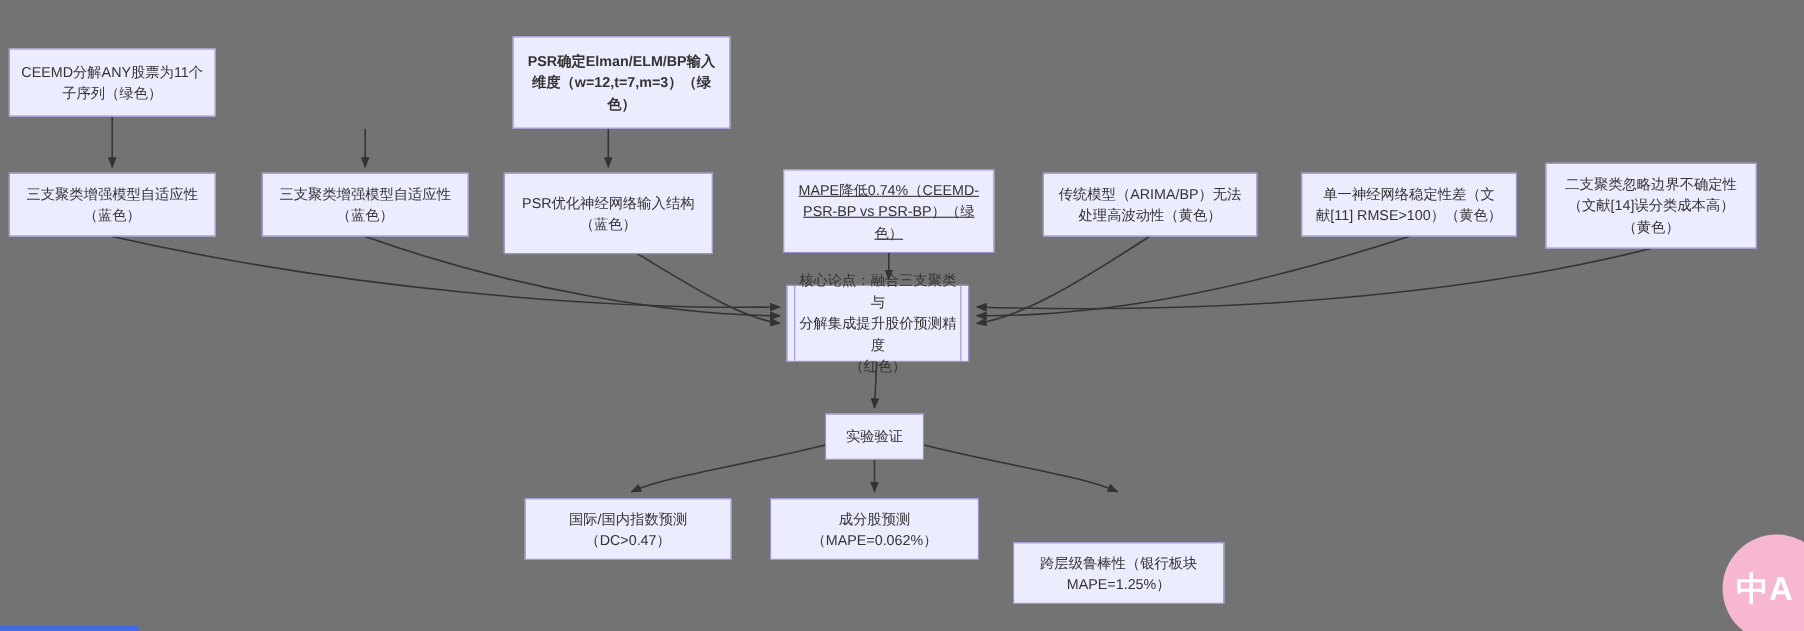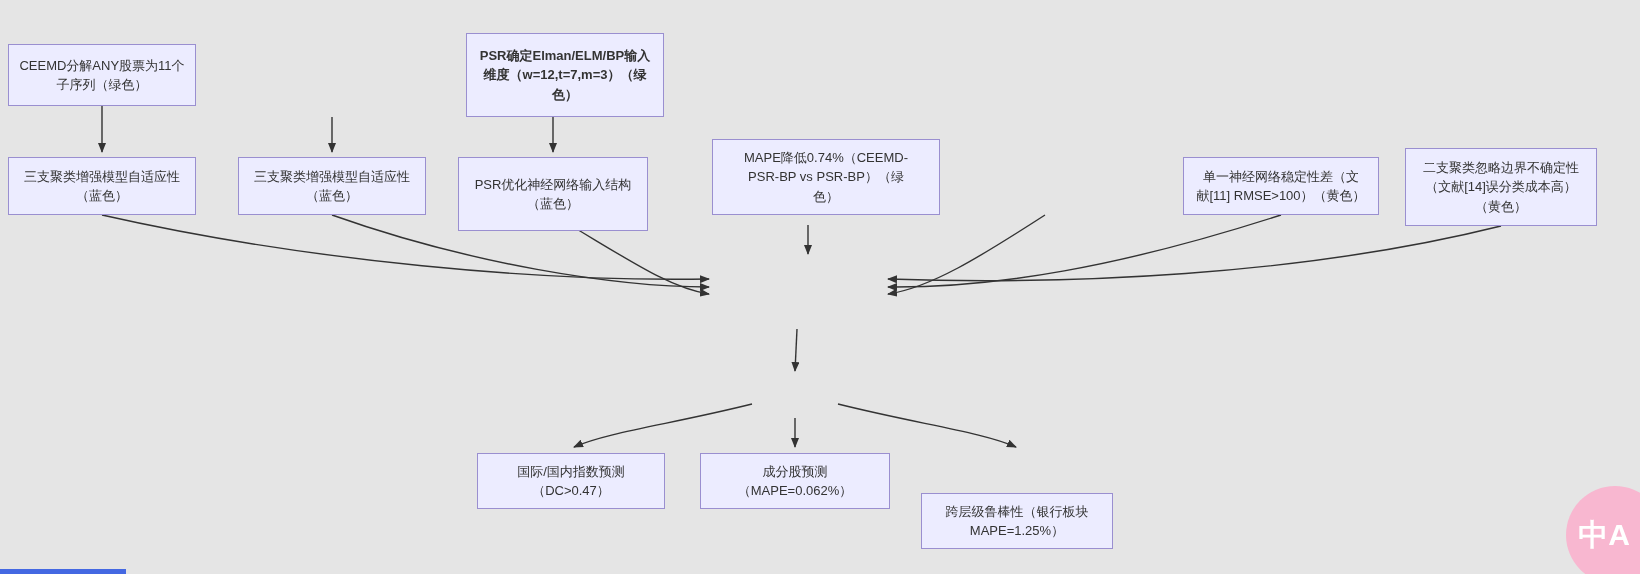--- a/index.html
+++ b/index.html
@@ -1,19 +1,19 @@
 <!DOCTYPE html>
 <html><head>
 <meta charset="utf-8">
 <style>
   html,body{margin:0;padding:0;background:#ffffff;}
   .canvas{
     position:relative;
     width:1640px;height:574px;
-    background:#e5e5e5;
+    background:#737373;
     overflow:hidden;
     font-family:"Liberation Sans","DejaVu Sans",sans-serif;
   }
   .edges{position:absolute;left:0;top:0;}
   .node{
     position:absolute;
     box-sizing:border-box;
     background:#ECECFF;
     border:1px solid #9a8fd0;
     color:#333333;
@@ -102,39 +102,51 @@
   <div class="node" style="left:238px;top:157px;width:188px;height:58px;">
     <span class="lbl">三支聚类增强模型自适应性
 （蓝色）</span>
   </div>
 
   <div class="node" style="left:458px;top:157px;width:190px;height:74px;">
     <span class="lbl">PSR优化神经网络输入结构
 （蓝色）</span>
   </div>
 
-  <div class="node" style="left:712px;top:139px;width:228px;height:76px;">
+  <div class="node" style="left:712px;top:154px;width:192px;height:76px;text-decoration:underline;">
     <span class="lbl">MAPE降低0.74%（CEEMD-
 PSR-BP vs PSR-BP）（绿
 色）</span>
   </div>
 
+  <div class="node" style="left:948px;top:157px;width:195px;height:58px;">
+    <span class="lbl">传统模型（ARIMA/BP）无法
+处理高波动性（黄色）</span>
+  </div>
 
   <div class="node" style="left:1183px;top:157px;width:196px;height:58px;justify-content:center;">
     <span class="lbl">单一神经网络稳定性差（文
 献[11] RMSE&gt;100）（黄色）</span>
   </div>
 
   <div class="node" style="left:1405px;top:148px;width:192px;height:78px;">
     <span class="lbl">二支聚类忽略边界不确定性
 （文献[14]误分类成本高）
 （黄色）</span>
   </div>
 
+  <div class="node subroutine" style="left:715px;top:259px;width:166px;height:70px;padding:2px 10px;">
+    <span class="lbl">核心论点：融合三支聚类与
+分解集成提升股价预测精度
+（红色）</span>
+  </div>
 
+  <div class="node" style="left:750px;top:376px;width:90px;height:42px;">
+    <span class="lbl">实验验证</span>
+  </div>
 
   <div class="node" style="left:477px;top:453px;width:188px;height:56px;">
     <span class="lbl">国际/国内指数预测
 （DC&gt;0.47）</span>
   </div>
 
   <div class="node" style="left:700px;top:453px;width:190px;height:56px;">
     <span class="lbl">成分股预测
 （MAPE=0.062%）</span>
   </div>

